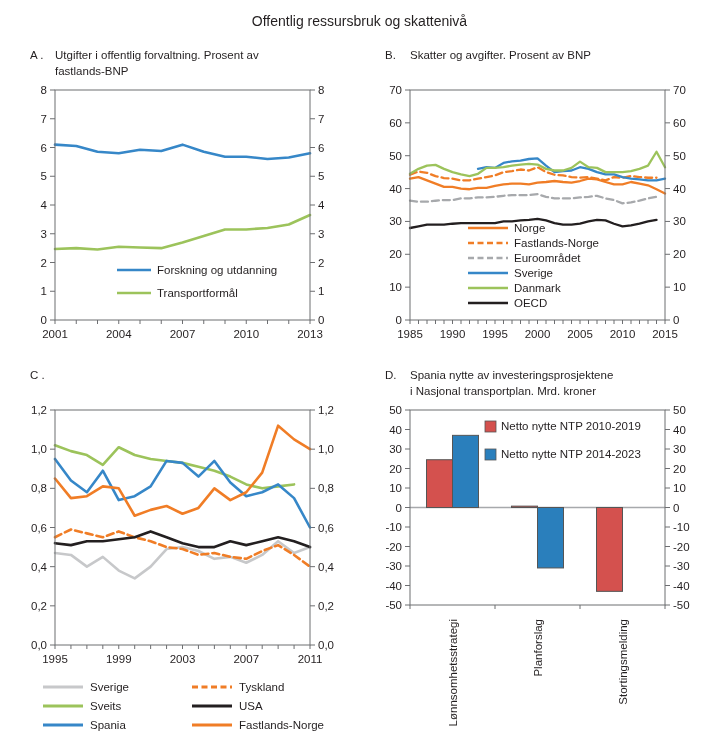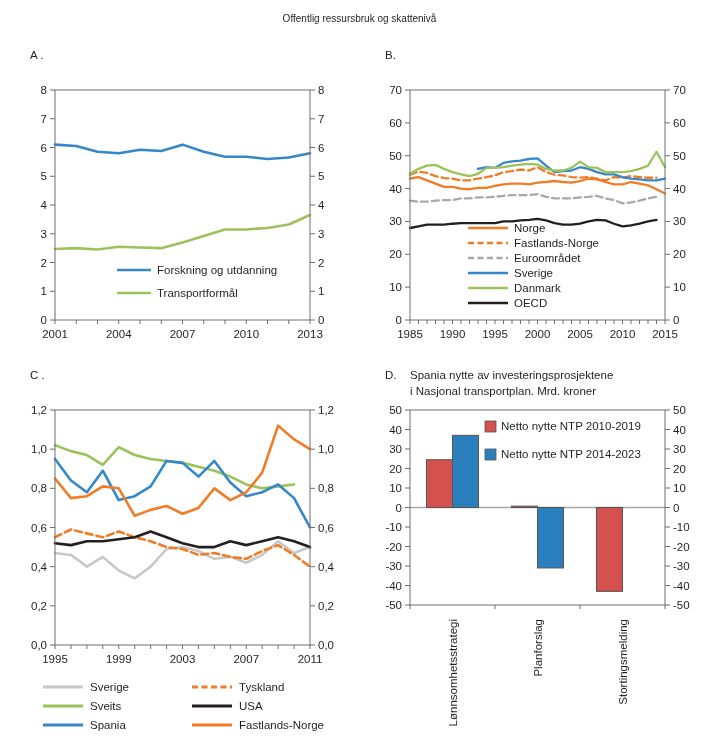--- a/index.html
+++ b/index.html
@@ -1,38 +1,40 @@
 <!DOCTYPE html>
 <html><head>
 <meta charset="utf-8">
 <style>
   html,body{margin:0;padding:0;background:#ffffff;}
   body{width:719px;height:753px;position:relative;font-family:"Liberation Sans",sans-serif;color:#231f20;}
   .figure{position:absolute;left:0;top:0;width:719px;height:753px;background:#fff;overflow:hidden;}
-  .main-title{position:absolute;top:13px;left:0;width:719px;text-align:center;font-size:10px;color:#231f20;}
+  .main-title{position:absolute;top:13px;left:0;width:719px;text-align:center;font-size:14px;color:#231f20;}
   .panel{position:absolute;width:352px;}
   #panel-a{left:10px;top:48px;}
   #panel-b{left:365px;top:48px;}
   #panel-c{left:10px;top:368px;}
   #panel-d{left:365px;top:368px;}
   .panel-title{display:flex;align-items:flex-start;font-size:11.5px;line-height:1.35;height:36px;padding-left:20px;box-sizing:border-box;}
   .panel-letter{width:25px;flex:none;}
   .panel-text{white-space:pre-line;max-width:280px;}
   svg{display:block;}
   svg text{font-size:11.5px;fill:#231f20;font-family:"Liberation Sans",sans-serif;}
 </style>
 </head>
 <body>
 
 <div class="figure">
   <div class="main-title">Offentlig ressursbruk og skattenivå</div>
 
   <div class="panel" id="panel-a">
     <div class="panel-title">
       <span class="panel-letter">A .</span>
+      <span class="panel-text">Utgifter i offentlig forvaltning. Prosent av
+fastlands-BNP</span>
     </div>
     <svg id="chart-0" width="352" height="272" viewBox="0 0 352 272">
         <g>
           <line x1="40" y1="236" x2="45" y2="236" stroke="#6d6e71" stroke-width="1"></line>
           <line x1="300" y1="236" x2="305" y2="236" stroke="#6d6e71" stroke-width="1"></line>
           <text x="37" y="240" text-anchor="end">0</text>
           <text x="308" y="240" text-anchor="start">0</text>
           <line x1="40" y1="207.25" x2="45" y2="207.25" stroke="#6d6e71" stroke-width="1"></line>
           <line x1="300" y1="207.25" x2="305" y2="207.25" stroke="#6d6e71" stroke-width="1"></line>
           <text x="37" y="211.25" text-anchor="end">1</text>
@@ -94,20 +96,21 @@
           <text x="147" y="190" font-size="12.5">Forskning og utdanning</text>
           <line x1="107" y1="209" x2="141" y2="209" stroke="#9cc35b" stroke-width="2.6"></line>
           <text x="147" y="213" font-size="12.5">Transportformål</text>
         </g>
       </svg>
   </div>
 
   <div class="panel" id="panel-b">
     <div class="panel-title">
       <span class="panel-letter">B.</span>
+      <span class="panel-text">Skatter og avgifter. Prosent av BNP</span>
     </div>
     <svg id="chart-1" width="352" height="272" viewBox="0 0 352 272">
         <g>
           <line x1="40" y1="236" x2="45" y2="236" stroke="#6d6e71" stroke-width="1"></line>
           <line x1="300" y1="236" x2="305" y2="236" stroke="#6d6e71" stroke-width="1"></line>
           <text x="37" y="240" text-anchor="end">0</text>
           <text x="308" y="240" text-anchor="start">0</text>
           <line x1="40" y1="203.14285714285714" x2="45" y2="203.14285714285714" stroke="#6d6e71" stroke-width="1"></line>
           <line x1="300" y1="203.14285714285714" x2="305" y2="203.14285714285714" stroke="#6d6e71" stroke-width="1"></line>
           <text x="37" y="207.14285714285714" text-anchor="end">10</text>

